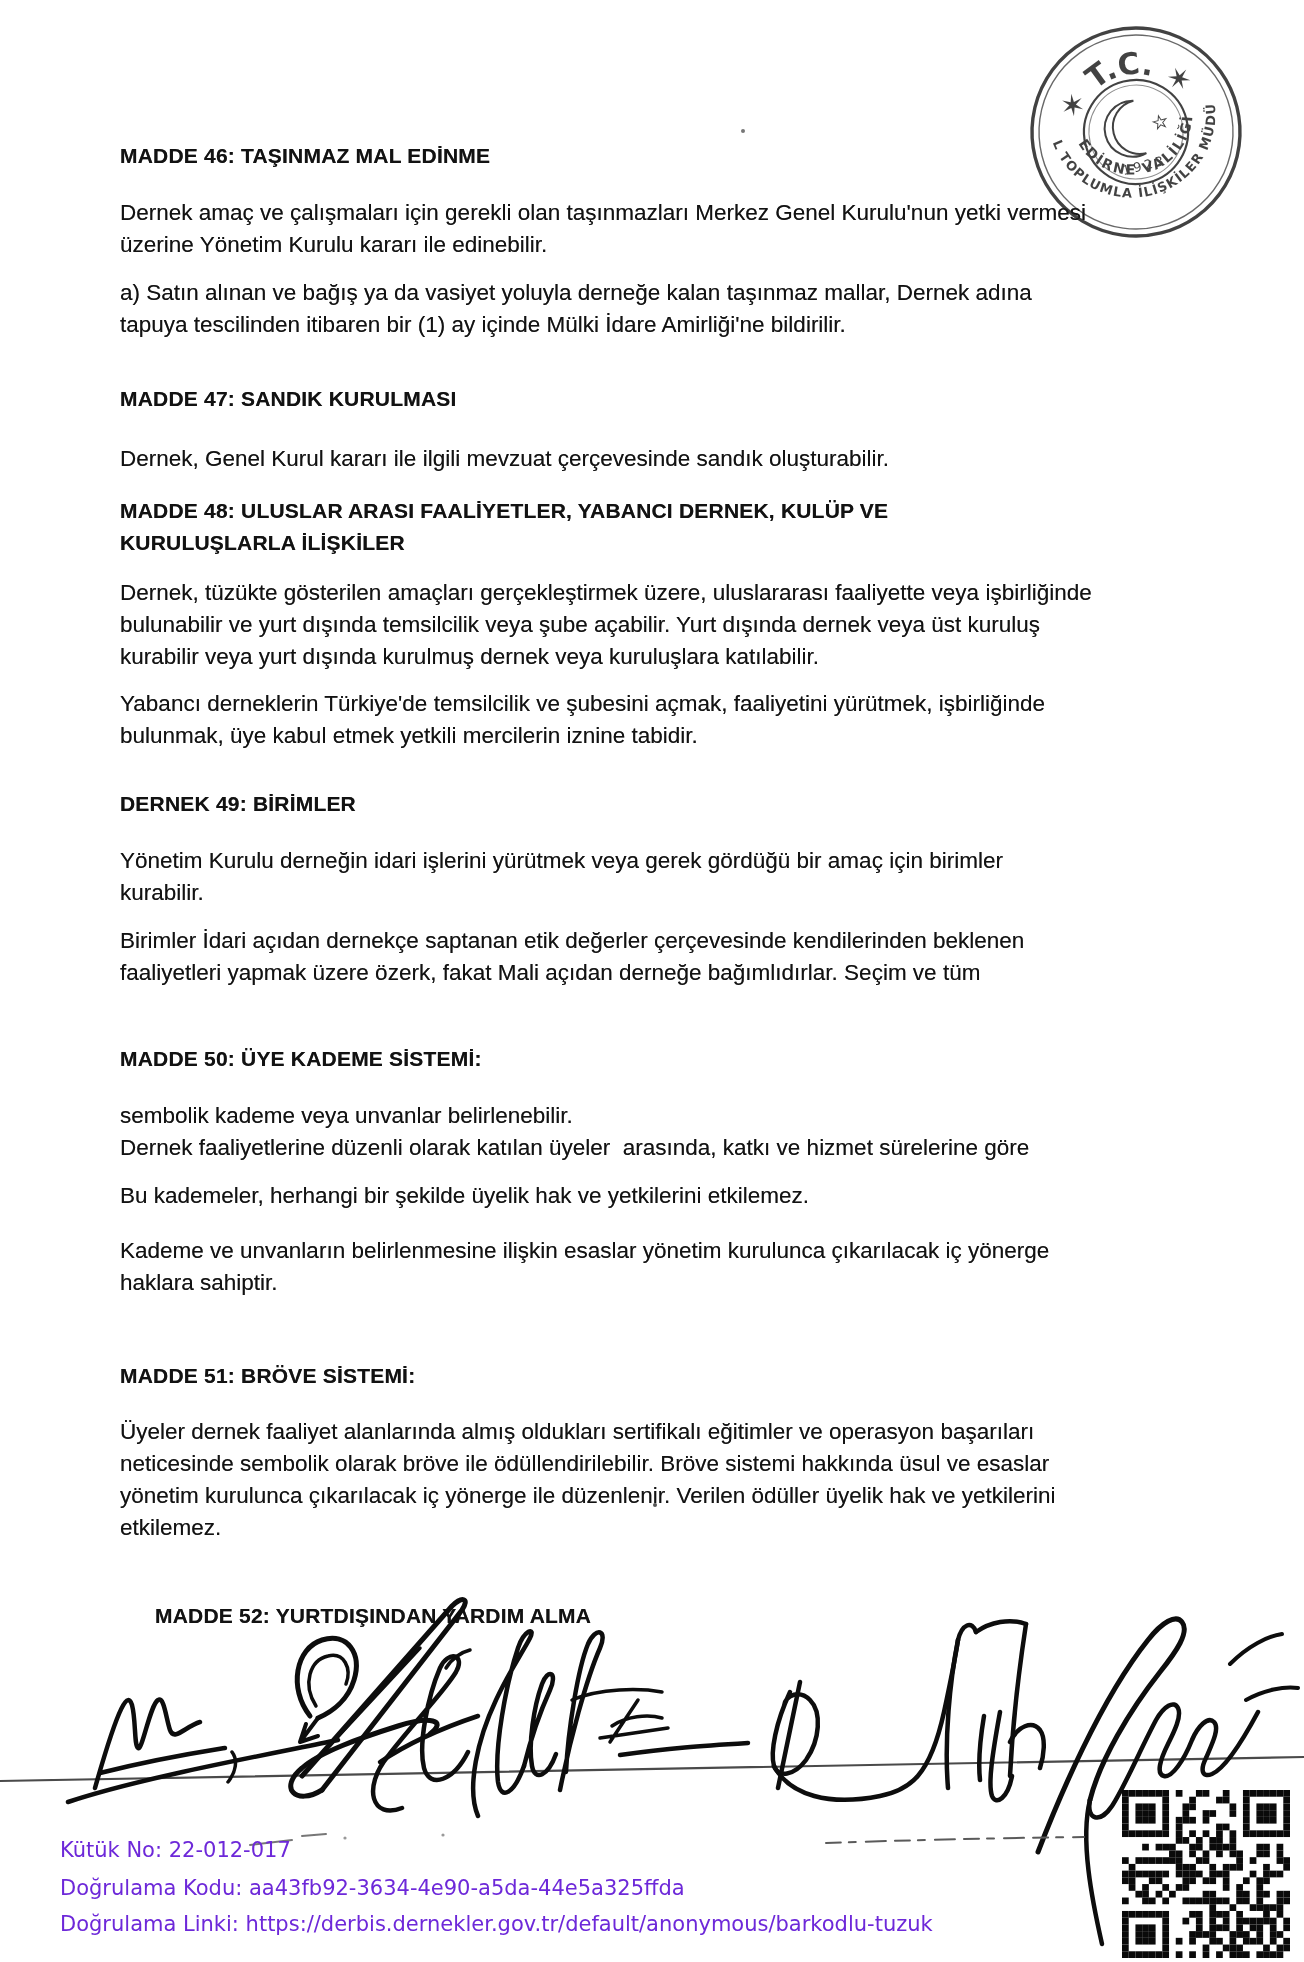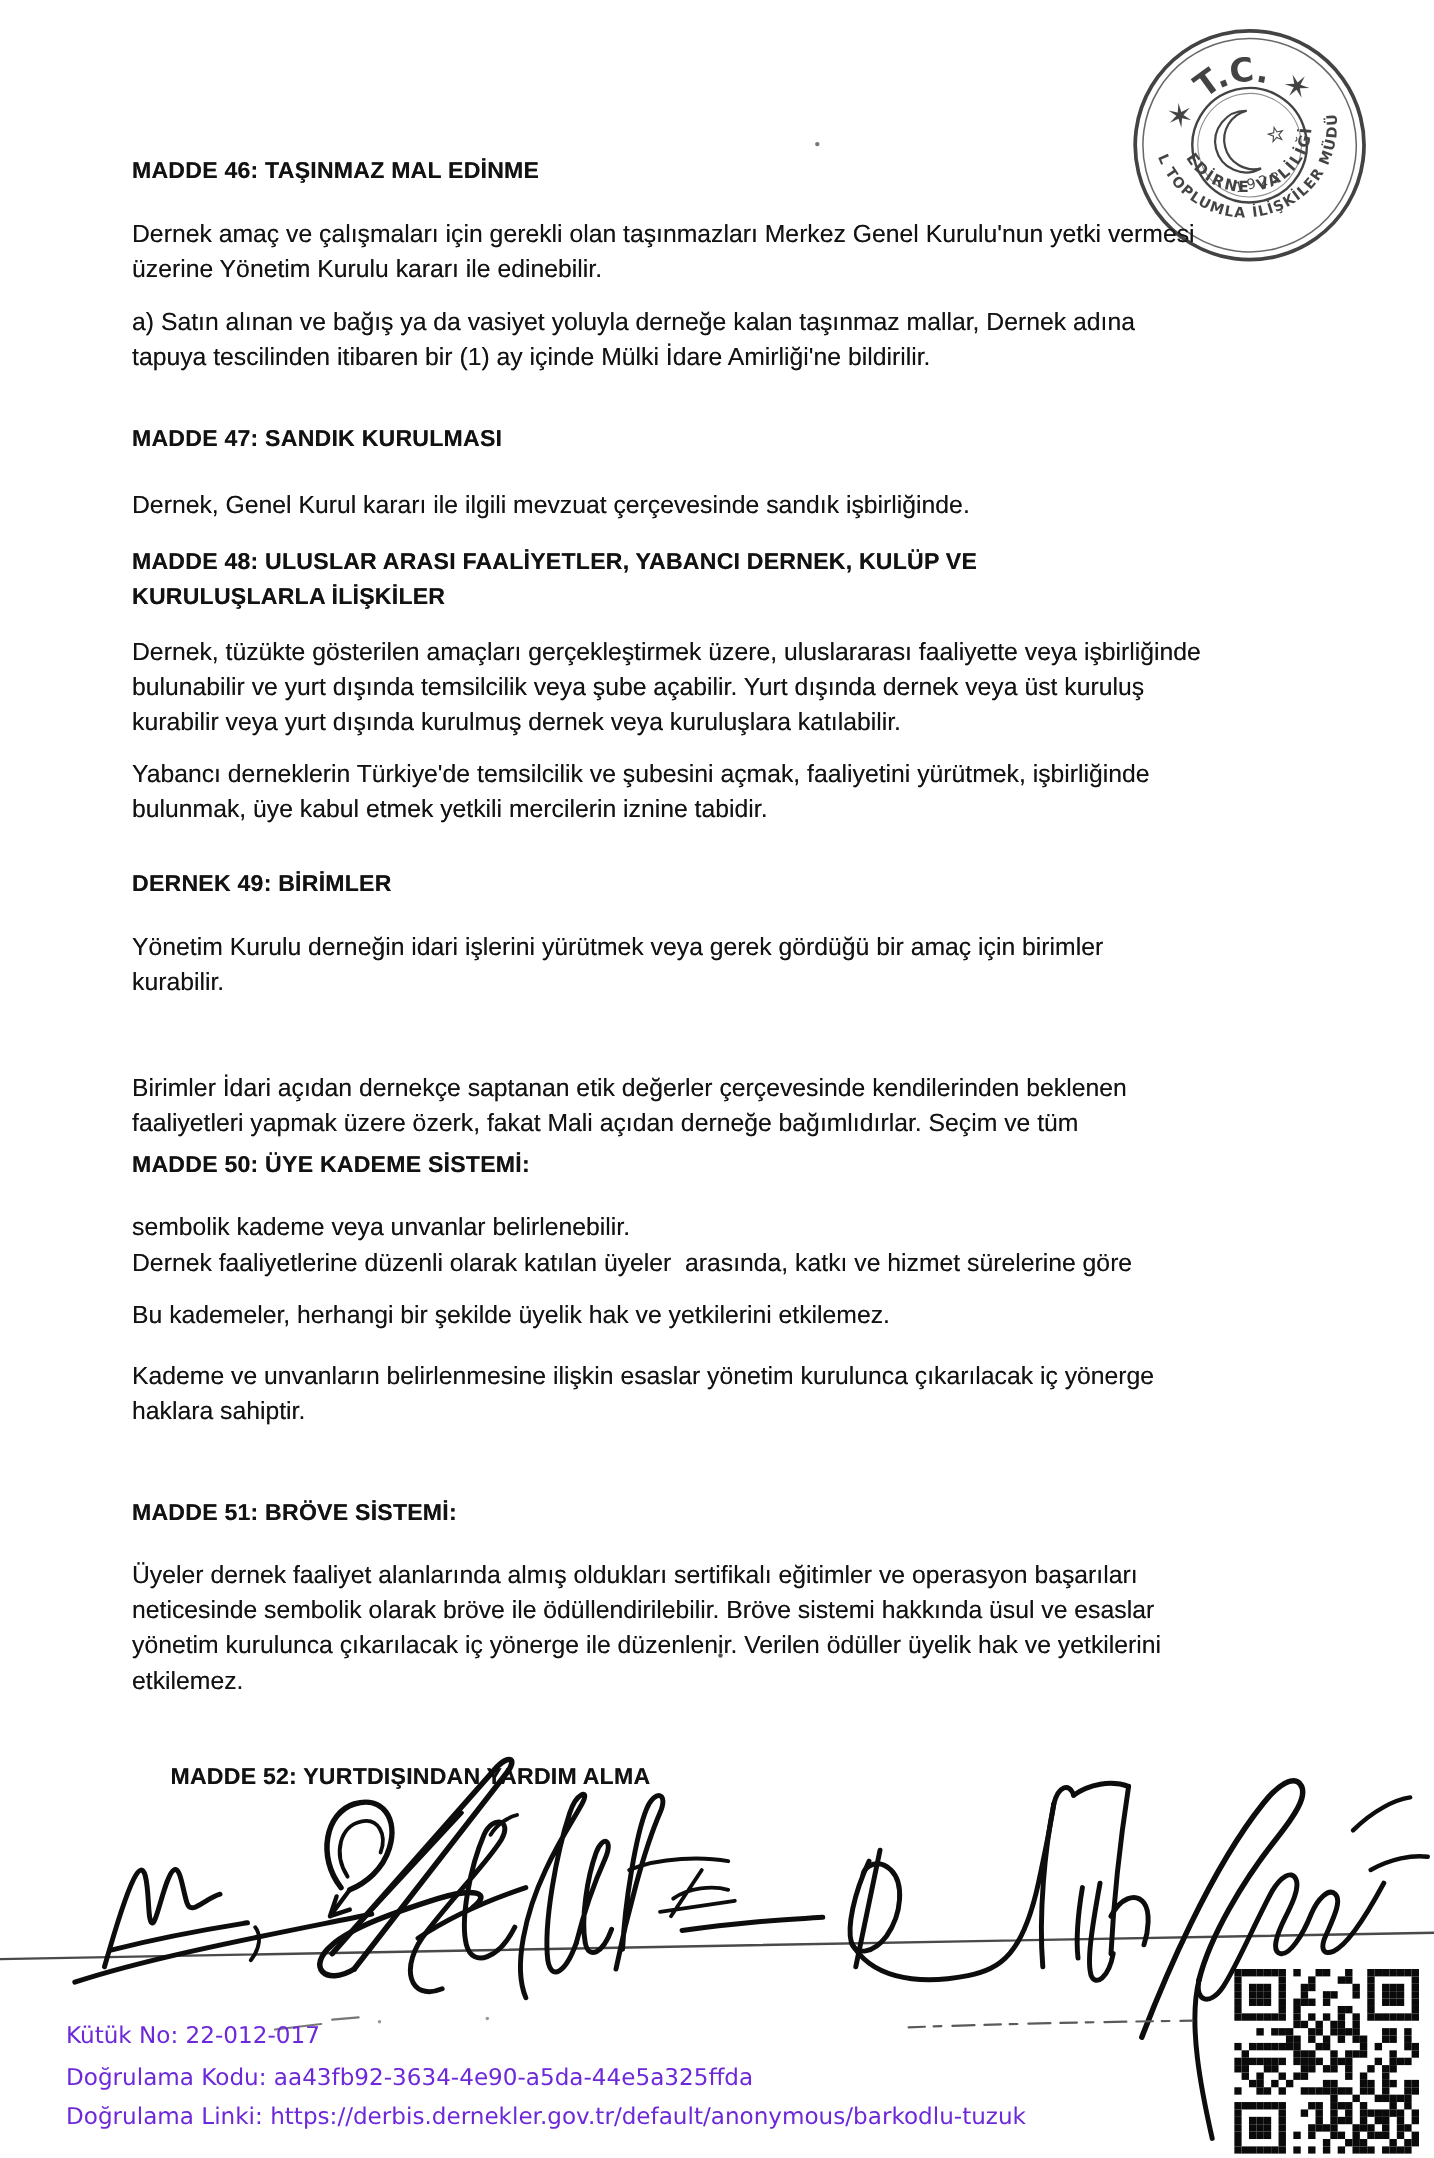--- a/index.html
+++ b/index.html
@@ -25,27 +25,27 @@
 </head>
 <body>
 
 <div class="page">
 
   <div id="text-layer">
       <div class="block heading" style="left: 120px; top: 140px;"><div class="line">MADDE 46: TAŞINMAZ MAL EDİNME</div></div>
       <div class="block paragraph" style="left: 120px; top: 197px;"><div class="line">Dernek amaç ve çalışmaları için gerekli olan taşınmazları Merkez Genel Kurulu'nun yetki vermesi</div><div class="line">üzerine Yönetim Kurulu kararı ile edinebilir.</div></div>
       <div class="block paragraph" style="left: 120px; top: 277px;"><div class="line">a) Satın alınan ve bağış ya da vasiyet yoluyla derneğe kalan taşınmaz mallar, Dernek adına</div><div class="line">tapuya tescilinden itibaren bir (1) ay içinde Mülki İdare Amirliği'ne bildirilir.</div></div>
       <div class="block heading" style="left: 120px; top: 383px;"><div class="line">MADDE 47: SANDIK KURULMASI</div></div>
-      <div class="block paragraph" style="left: 120px; top: 443px;"><div class="line">Dernek, Genel Kurul kararı ile ilgili mevzuat çerçevesinde sandık işbirliğinde.</div></div>
+      <div class="block paragraph" style="left: 120px; top: 443px;"><div class="line">Dernek, Genel Kurul kararı ile ilgili mevzuat çerçevesinde sandık oluşturabilir.</div></div>
       <div class="block heading" style="left: 120px; top: 495px;"><div class="line">MADDE 48: ULUSLAR ARASI FAALİYETLER, YABANCI DERNEK, KULÜP VE</div><div class="line">KURULUŞLARLA İLİŞKİLER</div></div>
       <div class="block paragraph" style="left: 120px; top: 577px;"><div class="line">Dernek, tüzükte gösterilen amaçları gerçekleştirmek üzere, uluslararası faaliyette veya işbirliğinde</div><div class="line">bulunabilir ve yurt dışında temsilcilik veya şube açabilir. Yurt dışında dernek veya üst kuruluş</div><div class="line">kurabilir veya yurt dışında kurulmuş dernek veya kuruluşlara katılabilir.</div></div>
       <div class="block paragraph" style="left: 120px; top: 688px;"><div class="line">Yabancı derneklerin Türkiye'de temsilcilik ve şubesini açmak, faaliyetini yürütmek, işbirliğinde</div><div class="line">bulunmak, üye kabul etmek yetkili mercilerin iznine tabidir.</div></div>
       <div class="block heading" style="left: 120px; top: 788px;"><div class="line">DERNEK 49: BİRİMLER</div></div>
       <div class="block paragraph" style="left: 120px; top: 845px;"><div class="line">Yönetim Kurulu derneğin idari işlerini yürütmek veya gerek gördüğü bir amaç için birimler</div><div class="line">kurabilir.</div></div>
-      <div class="block paragraph" style="left: 120px; top: 925px; margin-top: 48px;"><div class="line">Birimler İdari açıdan dernekçe saptanan etik değerler çerçevesinde kendilerinden beklenen</div><div class="line">faaliyetleri yapmak üzere özerk, fakat Mali açıdan derneğe bağımlıdırlar. Seçim ve tüm</div></div>
+      <div class="block paragraph" style="left: 120px; top: 925px;"><div class="line">Birimler İdari açıdan dernekçe saptanan etik değerler çerçevesinde kendilerinden beklenen</div><div class="line">faaliyetleri yapmak üzere özerk, fakat Mali açıdan derneğe bağımlıdırlar. Seçim ve tüm</div></div>
       <div class="block heading" style="left: 120px; top: 1043px;"><div class="line">MADDE 50: ÜYE KADEME SİSTEMİ:</div></div>
       <div class="block paragraph" style="left: 120px; top: 1100px;"><div class="line">sembolik kademe veya unvanlar belirlenebilir.</div><div class="line">Dernek faaliyetlerine düzenli olarak katılan üyeler  arasında, katkı ve hizmet sürelerine göre</div></div>
       <div class="block paragraph" style="left: 120px; top: 1180px;"><div class="line">Bu kademeler, herhangi bir şekilde üyelik hak ve yetkilerini etkilemez.</div></div>
       <div class="block paragraph" style="left: 120px; top: 1235px;"><div class="line">Kademe ve unvanların belirlenmesine ilişkin esaslar yönetim kurulunca çıkarılacak iç yönerge</div><div class="line">haklara sahiptir.</div></div>
       <div class="block heading" style="left: 120px; top: 1360px;"><div class="line">MADDE 51: BRÖVE SİSTEMİ:</div></div>
       <div class="block paragraph" style="left: 120px; top: 1416px;"><div class="line">Üyeler dernek faaliyet alanlarında almış oldukları sertifikalı eğitimler ve operasyon başarıları</div><div class="line">neticesinde sembolik olarak bröve ile ödüllendirilebilir. Bröve sistemi hakkında üsul ve esaslar</div><div class="line">yönetim kurulunca çıkarılacak iç yönerge ile düzenlenir. Verilen ödüller üyelik hak ve yetkilerini</div><div class="line">etkilemez.</div></div>
       <div class="block heading" style="left: 155px; top: 1600px;"><div class="line">MADDE 52: YURTDIŞINDAN YARDIM ALMA</div></div>
     </div>
 
   <svg id="stamp-svg" width="248" height="248" viewBox="0 0 248 248">

